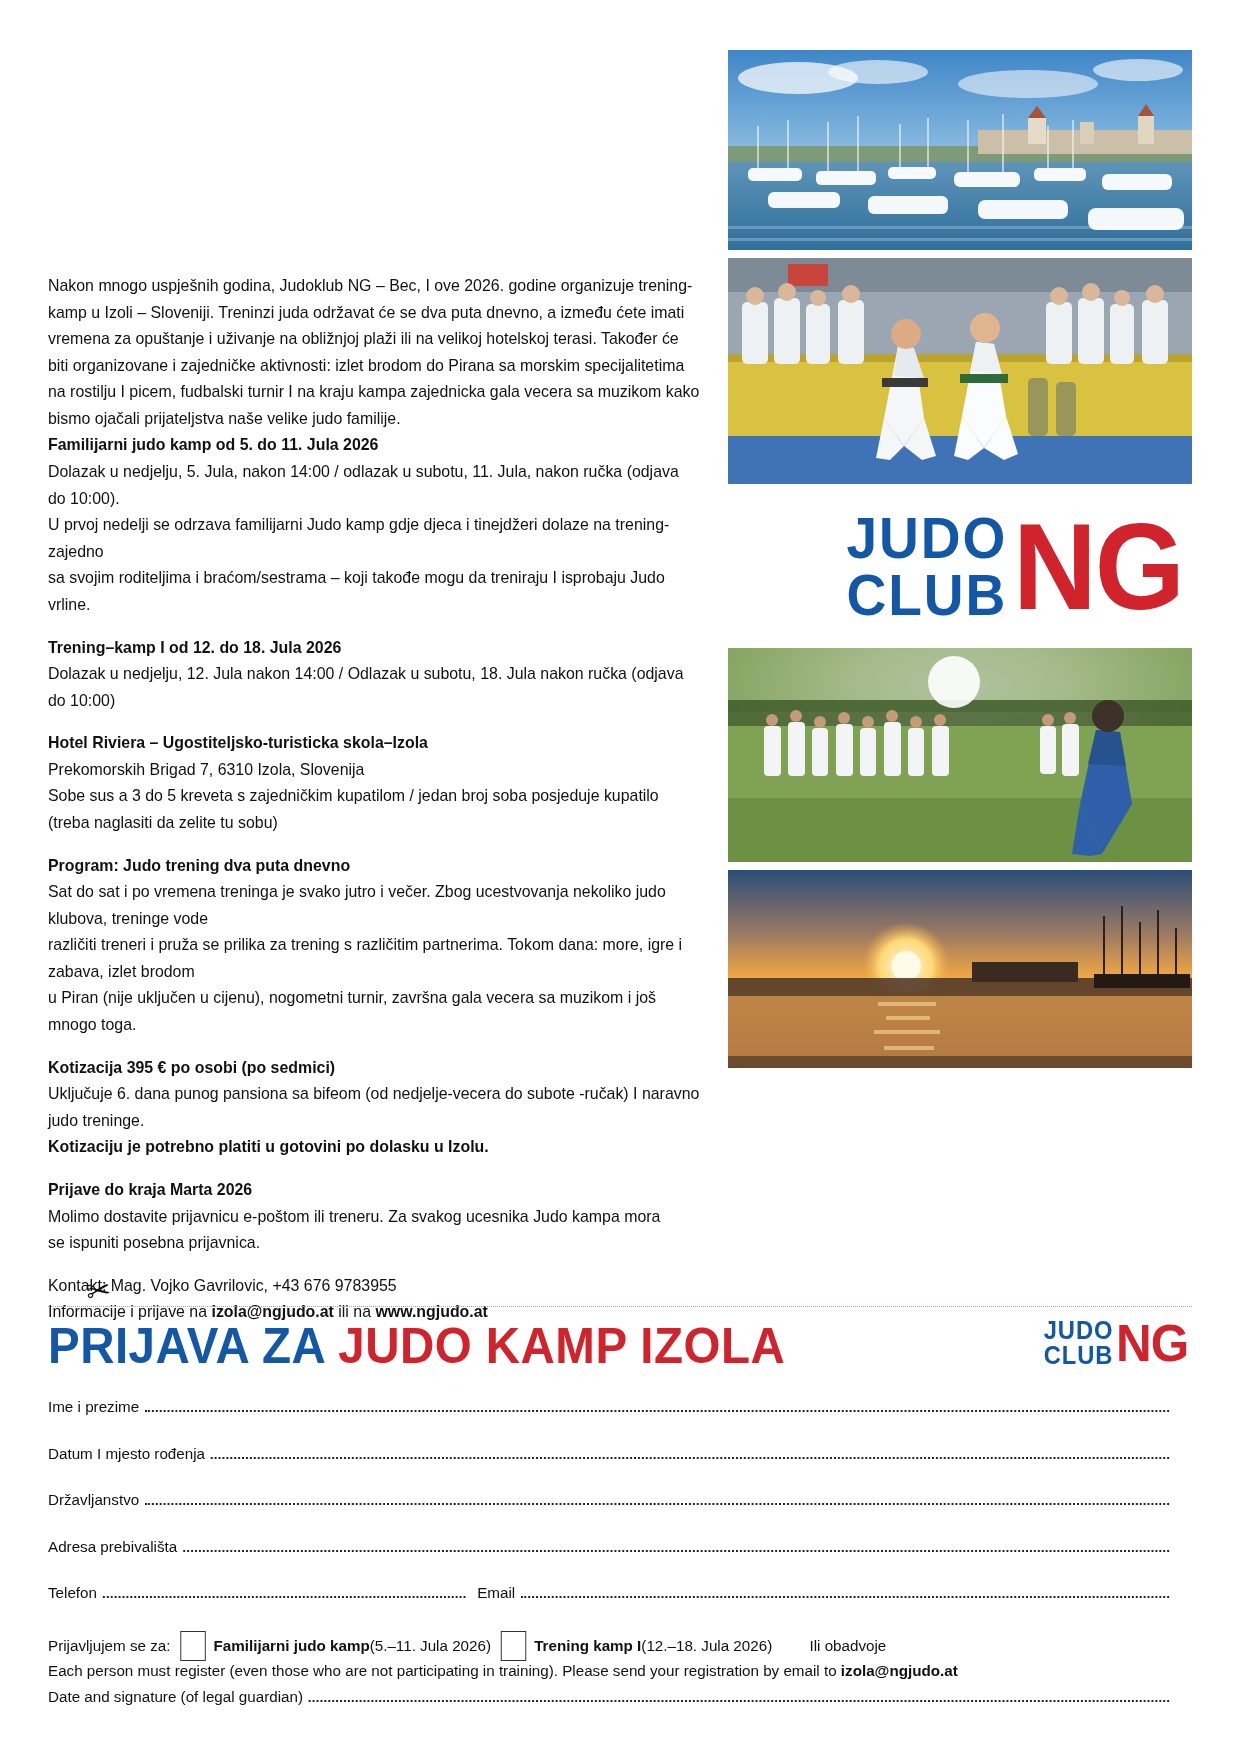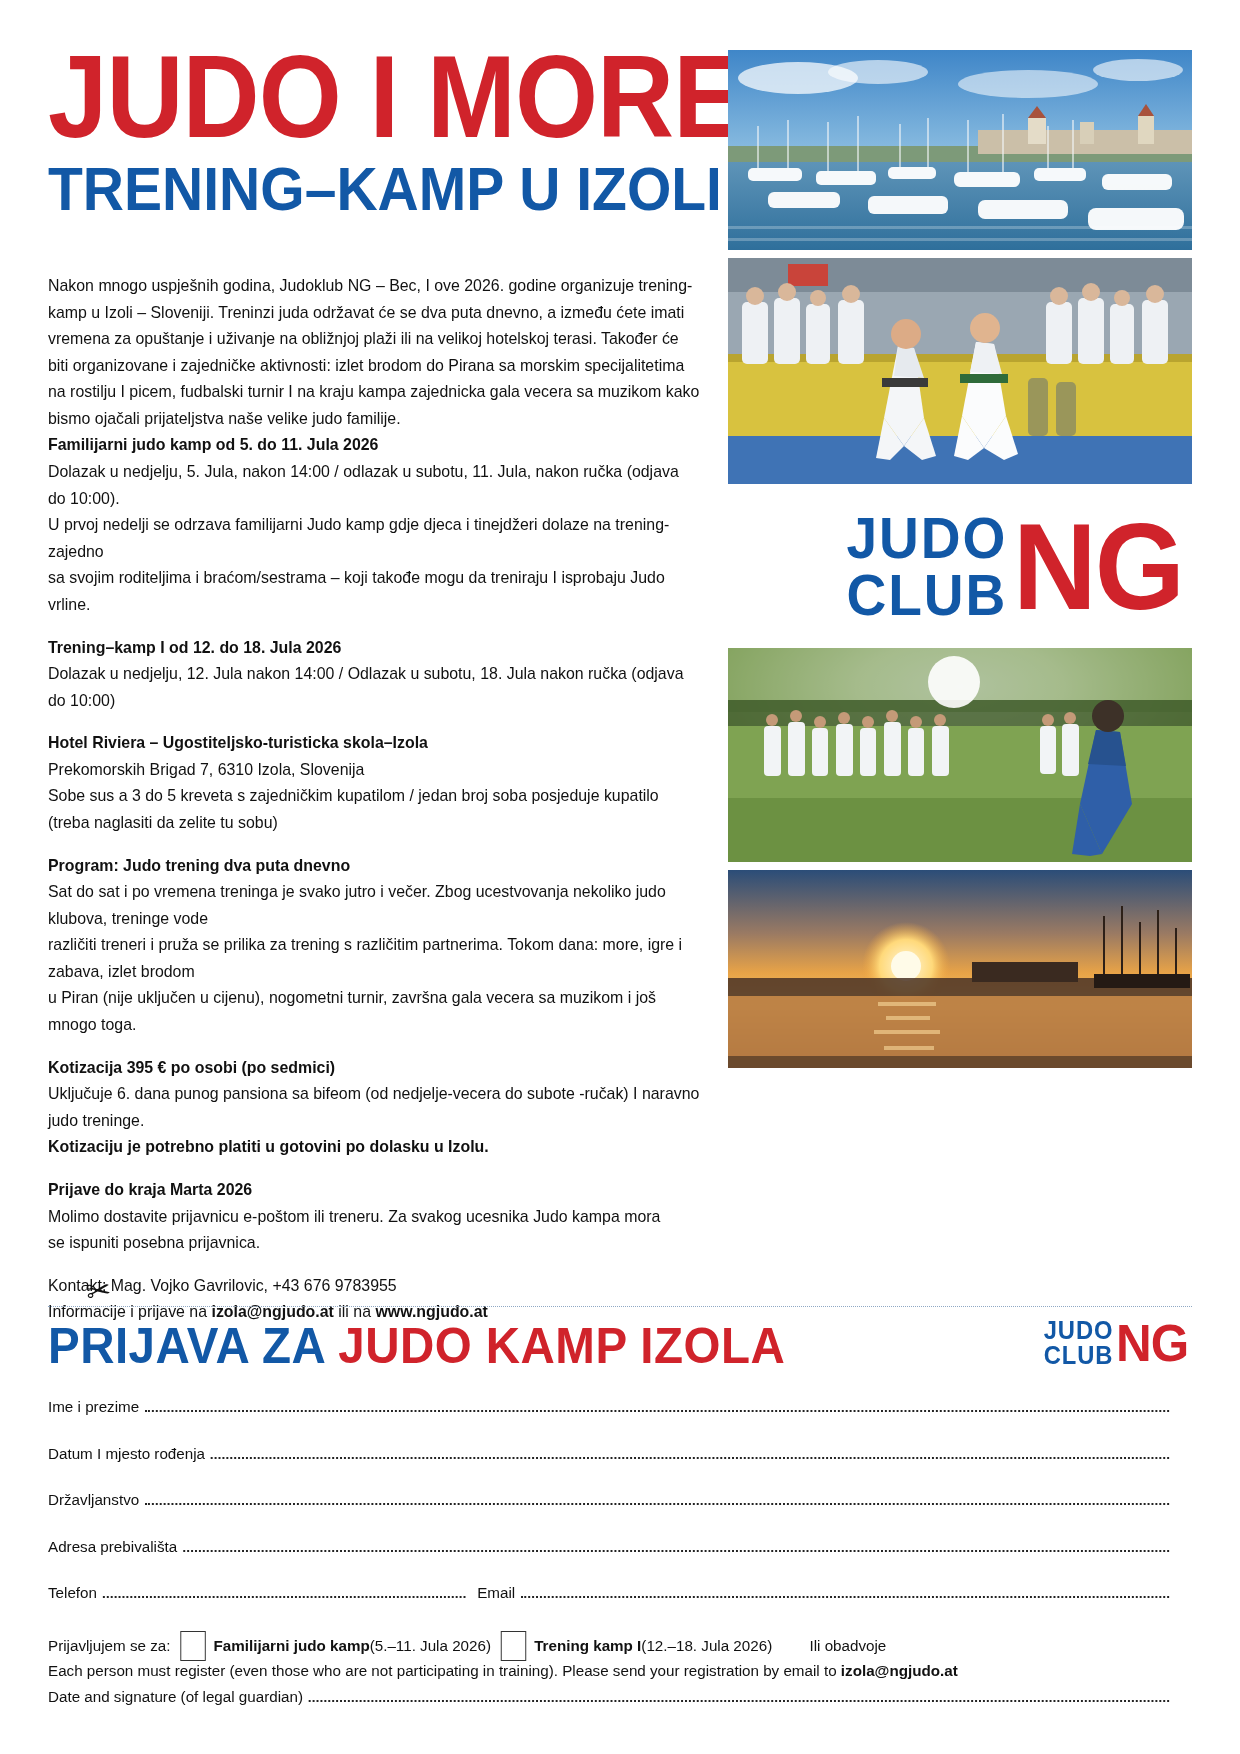--- a/index.html
+++ b/index.html
@@ -173,24 +173,20 @@
   }
   .footer-note b { font-weight: 700; }
 
   .b { font-weight: 700; }
 </style>
 </head>
 <body>
 
 <div class="page">
 
-  <div class="headline-wrap">
-    <div class="headline-main">JUDO I MORE</div>
-    <div class="headline-sub">TRENING–KAMP U IZOLI</div>
-  </div>
 
   <div class="photo ph-harbour">
     <svg class="art" viewBox="0 0 464 200" preserveAspectRatio="none" aria-hidden="true">
       <defs>
         <linearGradient id="skyA" x1="0" y1="0" x2="0" y2="1">
           <stop offset="0%" stop-color="#3f86c8"></stop>
             <stop offset="55%" stop-color="#8fc0e2"></stop>
           <stop offset="100%" stop-color="#cfe2ef"></stop>
         </linearGradient>
         <linearGradient id="seaA" x1="0" y1="0" x2="0" y2="1">

